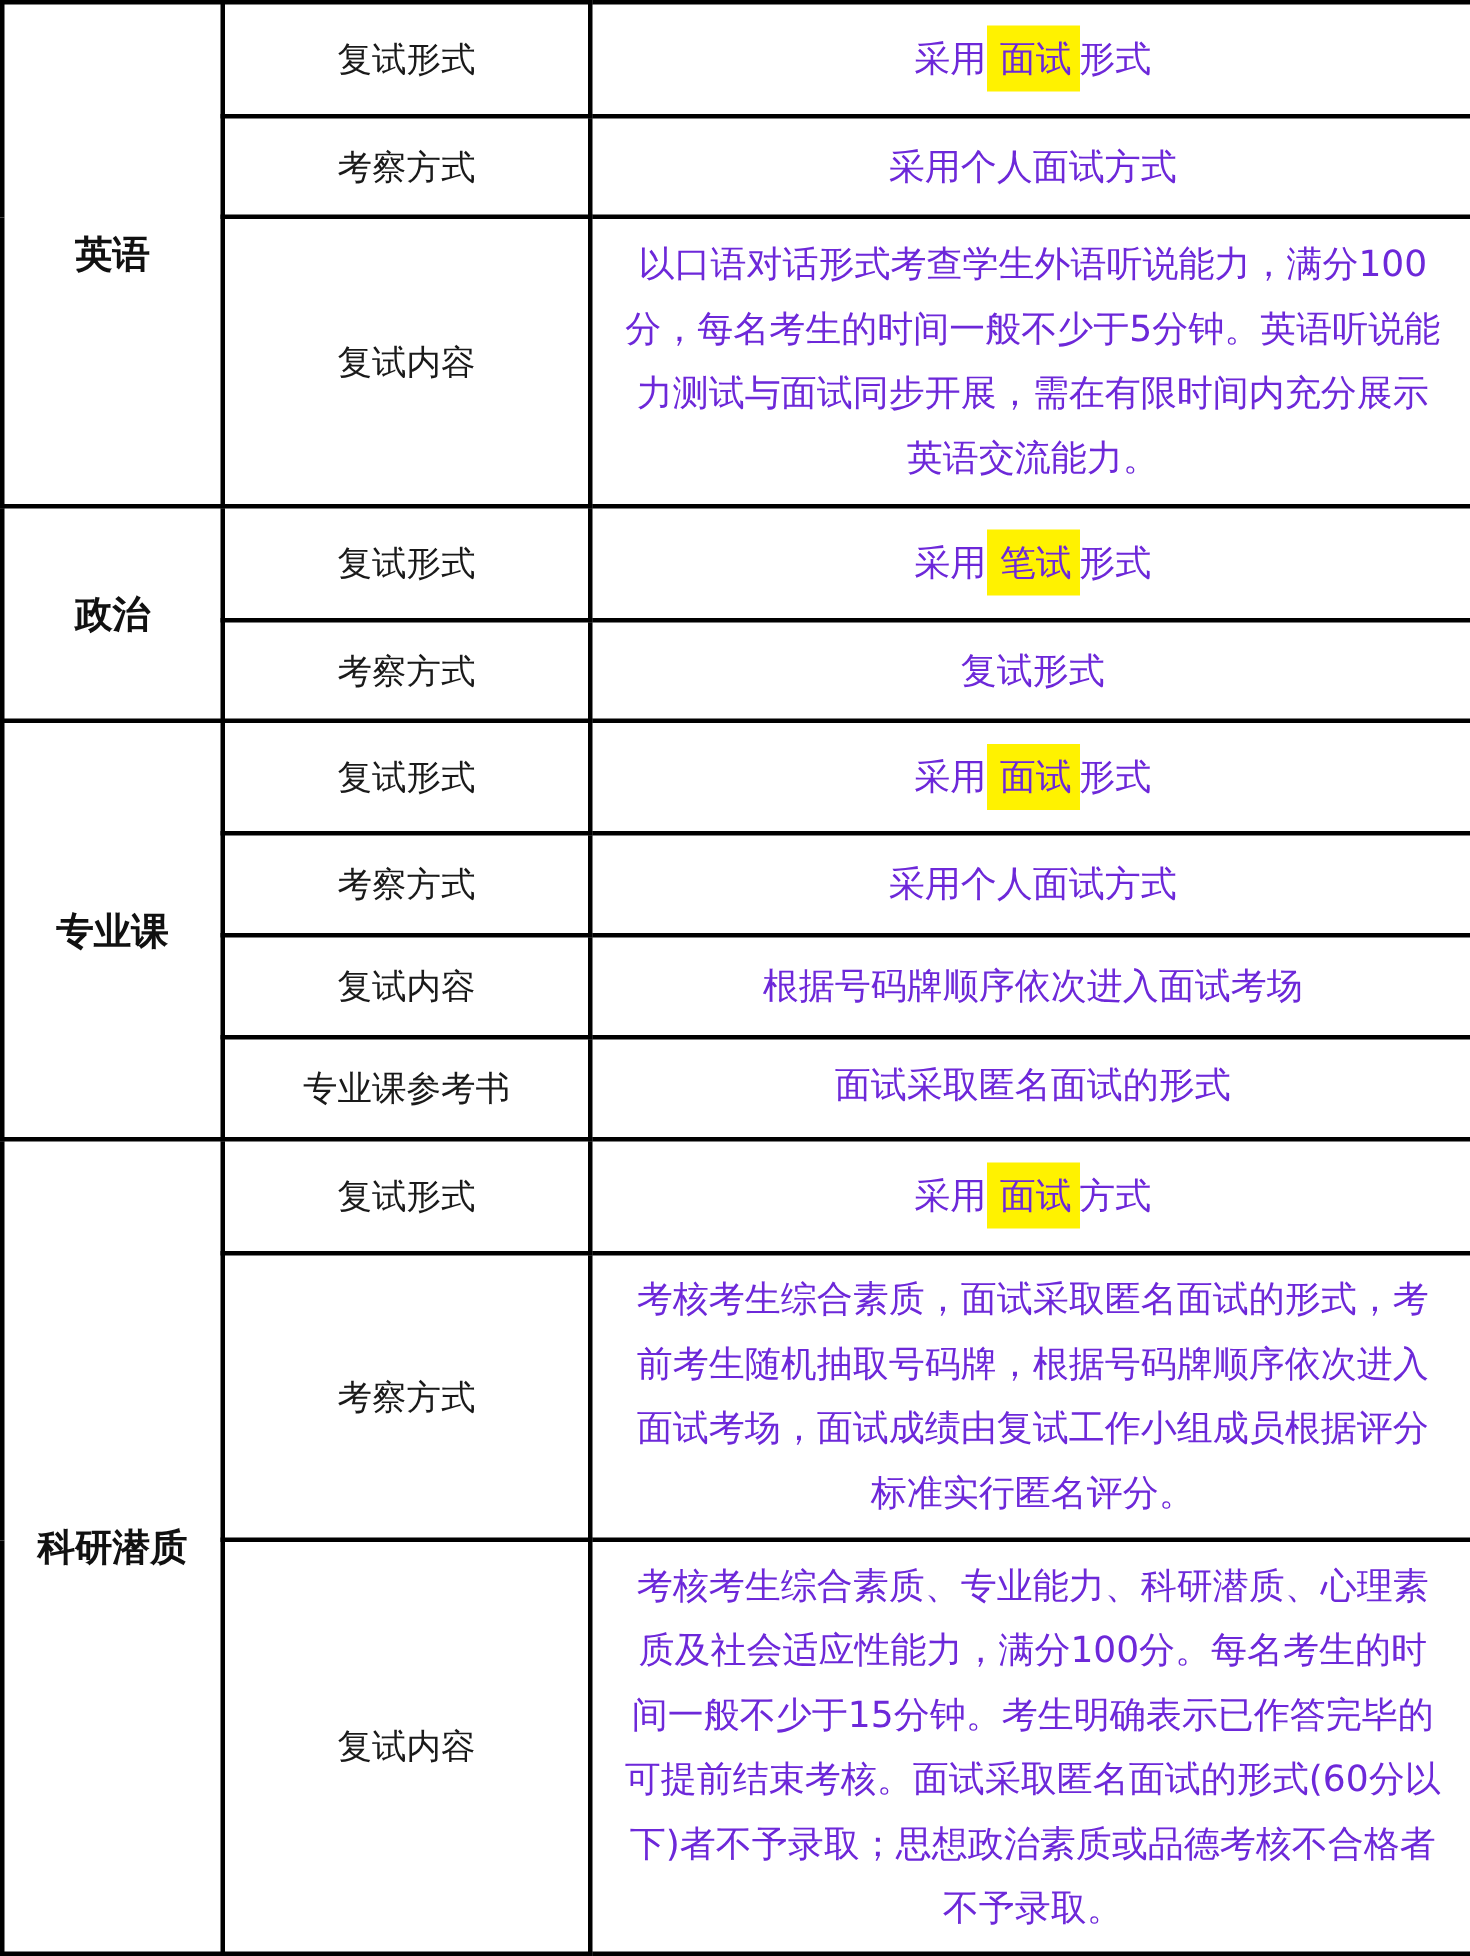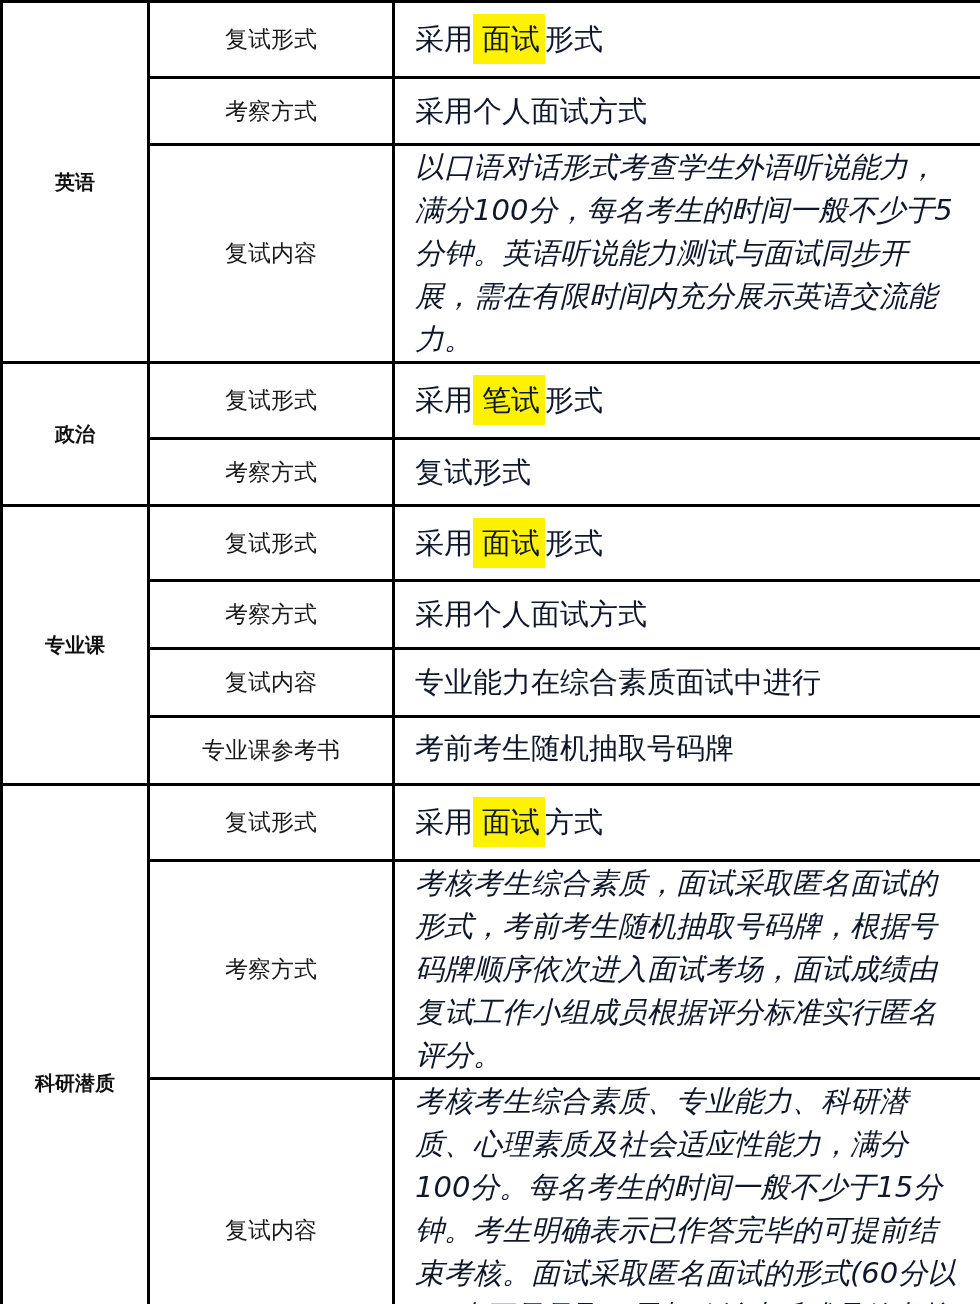--- a/index.html
+++ b/index.html
@@ -26,44 +26,43 @@
       border: 3px solid #000000;
       padding: 0;
       vertical-align: middle;
     }
     col.c1 { width: 147px; }
     col.c2 { width: 245px; }
     col.c3 { width: 588px; }
     td.subject {
       text-align: center;
       font-weight: bold;
-      font-size: 20px;
+      font-size: 25px;
       letter-spacing: 0px;
     }
     td.item {
       text-align: center;
       font-size: 23px;
       color: #1a1a1a;
       margin-left: 14px;
     }
     td.detail {
-      text-align: left;
-      font-size: 29px;
+      text-align: center;
+      font-size: 24px;
       line-height: 43px;
       padding: 0 18px 0 20px !important;
-      color: #0f172a;
+      color: #6d28d9;
     }
     .hl {
       background: #fff200;
       padding: 8px 5px 8px 9px;
     }
     .multiline {
       padding-top: 6px;
       padding-bottom: 6px;
-      font-style: italic;
     }
   </style>
 </head>
 <body>
 
 <table class="exam-table">
   <colgroup>
     <col class="c1">
       <col class="c2">
       <col class="c3">
@@ -98,25 +97,25 @@
       <td class="subject" rowspan="4">专业课</td>
       <td class="item">复试形式</td>
       <td class="detail"><span>采用</span><span class="hl">面试</span><span>形式</span></td>
     </tr>
     <tr style="height:68px;">
       <td class="item">考察方式</td>
       <td class="detail">采用个人面试方式</td>
     </tr>
     <tr style="height:68px;">
       <td class="item">复试内容</td>
-      <td class="detail">专业能力在综合素质面试中进行</td>
+      <td class="detail">根据号码牌顺序依次进入面试考场</td>
     </tr>
     <tr style="height:68px;font-family:Liberation Mono, monospace;">
       <td class="item">专业课参考书</td>
-      <td class="detail">考前考生随机抽取号码牌</td>
+      <td class="detail">面试采取匿名面试的形式</td>
     </tr>
 
     <tr style="height:76px;">
       <td class="subject" rowspan="3">科研潜质</td>
       <td class="item">复试形式</td>
       <td class="detail"><span>采用</span><span class="hl">面试</span><span>方式</span></td>
     </tr>
     <tr style="height:191px;">
       <td class="item">考察方式</td>
       <td class="detail multiline">考核考生综合素质，面试采取匿名面试的形式，考前考生随机抽取号码牌，根据号码牌顺序依次进入面试考场，面试成绩由复试工作小组成员根据评分标准实行匿名评分。</td>

